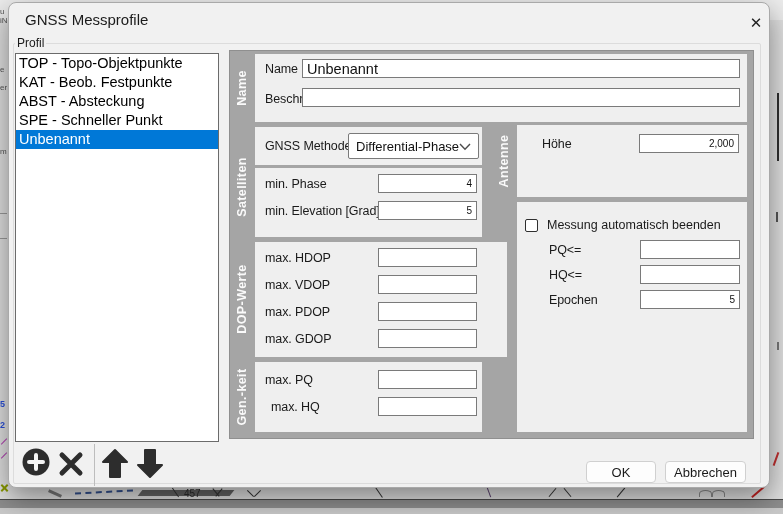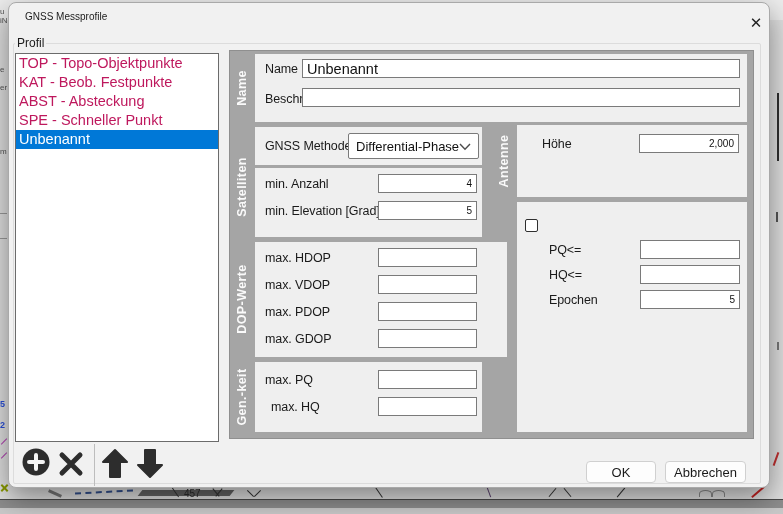--- a/index.html
+++ b/index.html
@@ -15,29 +15,29 @@
   .frag { position:absolute; font-size:8px; color:#555; line-height:8px; }
   .map-label { position:absolute; font-size:10px; color:#2b2b2b; line-height:10px; }
   .darkpoly { position:absolute; background:#646464; transform:skewX(-38deg); }
   .bluedash { position:absolute; height:0; border-top:2px dashed #33508e; }
   .arc { position:absolute; width:13px; height:7px; border:1px solid #8a8a8a; border-bottom:none; border-radius:50% 50% 0 0; }
 
   
   .dialog { position:absolute; left:8px; top:2px; width:762px; height:486px;
             background:#f1f1f1; border:1px solid #a9a9a9; border-radius:8px;
             box-shadow:0 10px 28px rgba(0,0,0,.42); }
-  .title { position:absolute; left:16px; top:8px; font-size:10px; color:#1b1b1b; }
+  .title { position:absolute; left:16px; top:8px; font-size:15px; color:#1b1b1b; }
   .close-btn { position:absolute; left:731px; top:6px; width:32px; height:28px; border:none; background:transparent;
                font-size:15px; color:#222; cursor:default; line-height:28px; text-align:center; }
   .groupframe { position:absolute; left:4px; top:40px; width:748px; height:441px; border:1px solid #dcdcdc; border-radius:2px; }
   .profil-label { position:absolute; left:6px; top:33px; font-size:12px; color:#1b1b1b; background:#f1f1f1; padding:0 2px; }
 
   
   .listbox { position:absolute; left:6px; top:50px; width:204px; height:389px; background:#fff; border:1px solid #6b6b6b; overflow:hidden; }
-  .list-item { height:19px; line-height:19px; padding:0 3px; font-size:14.5px; color:#be185d; white-space:nowrap; overflow:hidden; }
+  .list-item { height:19px; line-height:19px; padding:0 3px; font-size:14.5px; color:#000000; white-space:nowrap; overflow:hidden; }
   .list-item.selected { background:#0078d7; color:#fff; }
 
   
   .tb-btn { position:absolute; border:none; background:transparent; padding:0; cursor:default; }
   .tb-sep { position:absolute; left:85px; top:441px; width:1px; height:42px; background:#bdbdbd; }
 
   
   .panel { position:absolute; left:220px; top:47px; width:525px; height:389px; background:#a5a5a5; border:1px solid #8f8f8f; }
   .vlabel { position:absolute; width:120px; height:20px; line-height:20px; text-align:center;
             transform:rotate(-90deg); color:#fafafa; font-weight:bold; font-size:12.5px; letter-spacing:.4px; }
@@ -180,21 +180,21 @@
           <span class="combo-text">Differential-Phase</span>
           <span>
             <svg width="12" height="8" viewBox="0 0 12 8">
                 <path d="M1 1 L6 6.2 L11 1" stroke="#4d4d4d" stroke-width="1.4" fill="none"></path>
               </svg>
           </span>
         </div>
       </div>
 
       <div class="box" style="left:25px;top:117px;width:227px;height:69px">
-        <span class="flabel" style="left:10px;top:9px">min. Anzahl</span>
+        <span class="flabel" style="left:10px;top:9px">min. Phase</span>
         <input class="tinput num" style="left: 123px; top: 6px; width: 99px;" value="4">
         <span class="flabel" style="left:10px;top:36px">min. Elevation [Grad]</span>
         <input class="tinput num" style="left: 123px; top: 33px; width: 99px;" value="5">
       </div>
 
       <div class="box" style="left:25px;top:191px;width:252px;height:115px">
         <span class="flabel" style="left:10px;top:9px">max. HDOP</span>
         <input class="tinput num" style="left: 123px; top: 6px; width: 99px;" value="">
         <span class="flabel" style="left:10px;top:36px">max. VDOP</span>
         <input class="tinput num" style="left: 123px; top: 33px; width: 99px;" value="">
@@ -211,20 +211,21 @@
         <input class="tinput num" style="left: 123px; top: 35px; width: 99px;" value="">
       </div>
 
       <div class="box" style="left:287px;top:74px;width:230px;height:72px">
         <span class="flabel" style="left:25px;top:12px">Höhe</span>
         <input class="tinput num" style="left: 122px; top: 9px; width: 100px;" value="2,000">
       </div>
 
       <div class="box" style="left:287px;top:151px;width:230px;height:230px">
         <div class="checkbox"></div>
+        <span class="cb-label">Messung automatisch beenden</span>
         <span class="flabel" style="left:32px;top:41px">PQ&lt;=</span>
         <input class="tinput num" style="left: 123px; top: 38px; width: 100px;" value="">
         <span class="flabel" style="left:32px;top:66px">HQ&lt;=</span>
         <input class="tinput num" style="left: 123px; top: 63px; width: 100px;" value="">
         <span class="flabel" style="left:32px;top:91px">Epochen</span>
         <input class="tinput num" style="left: 123px; top: 88px; width: 100px;" value="5">
       </div>
     </div>
 
     <button class="btn btn-ok">OK</button>

